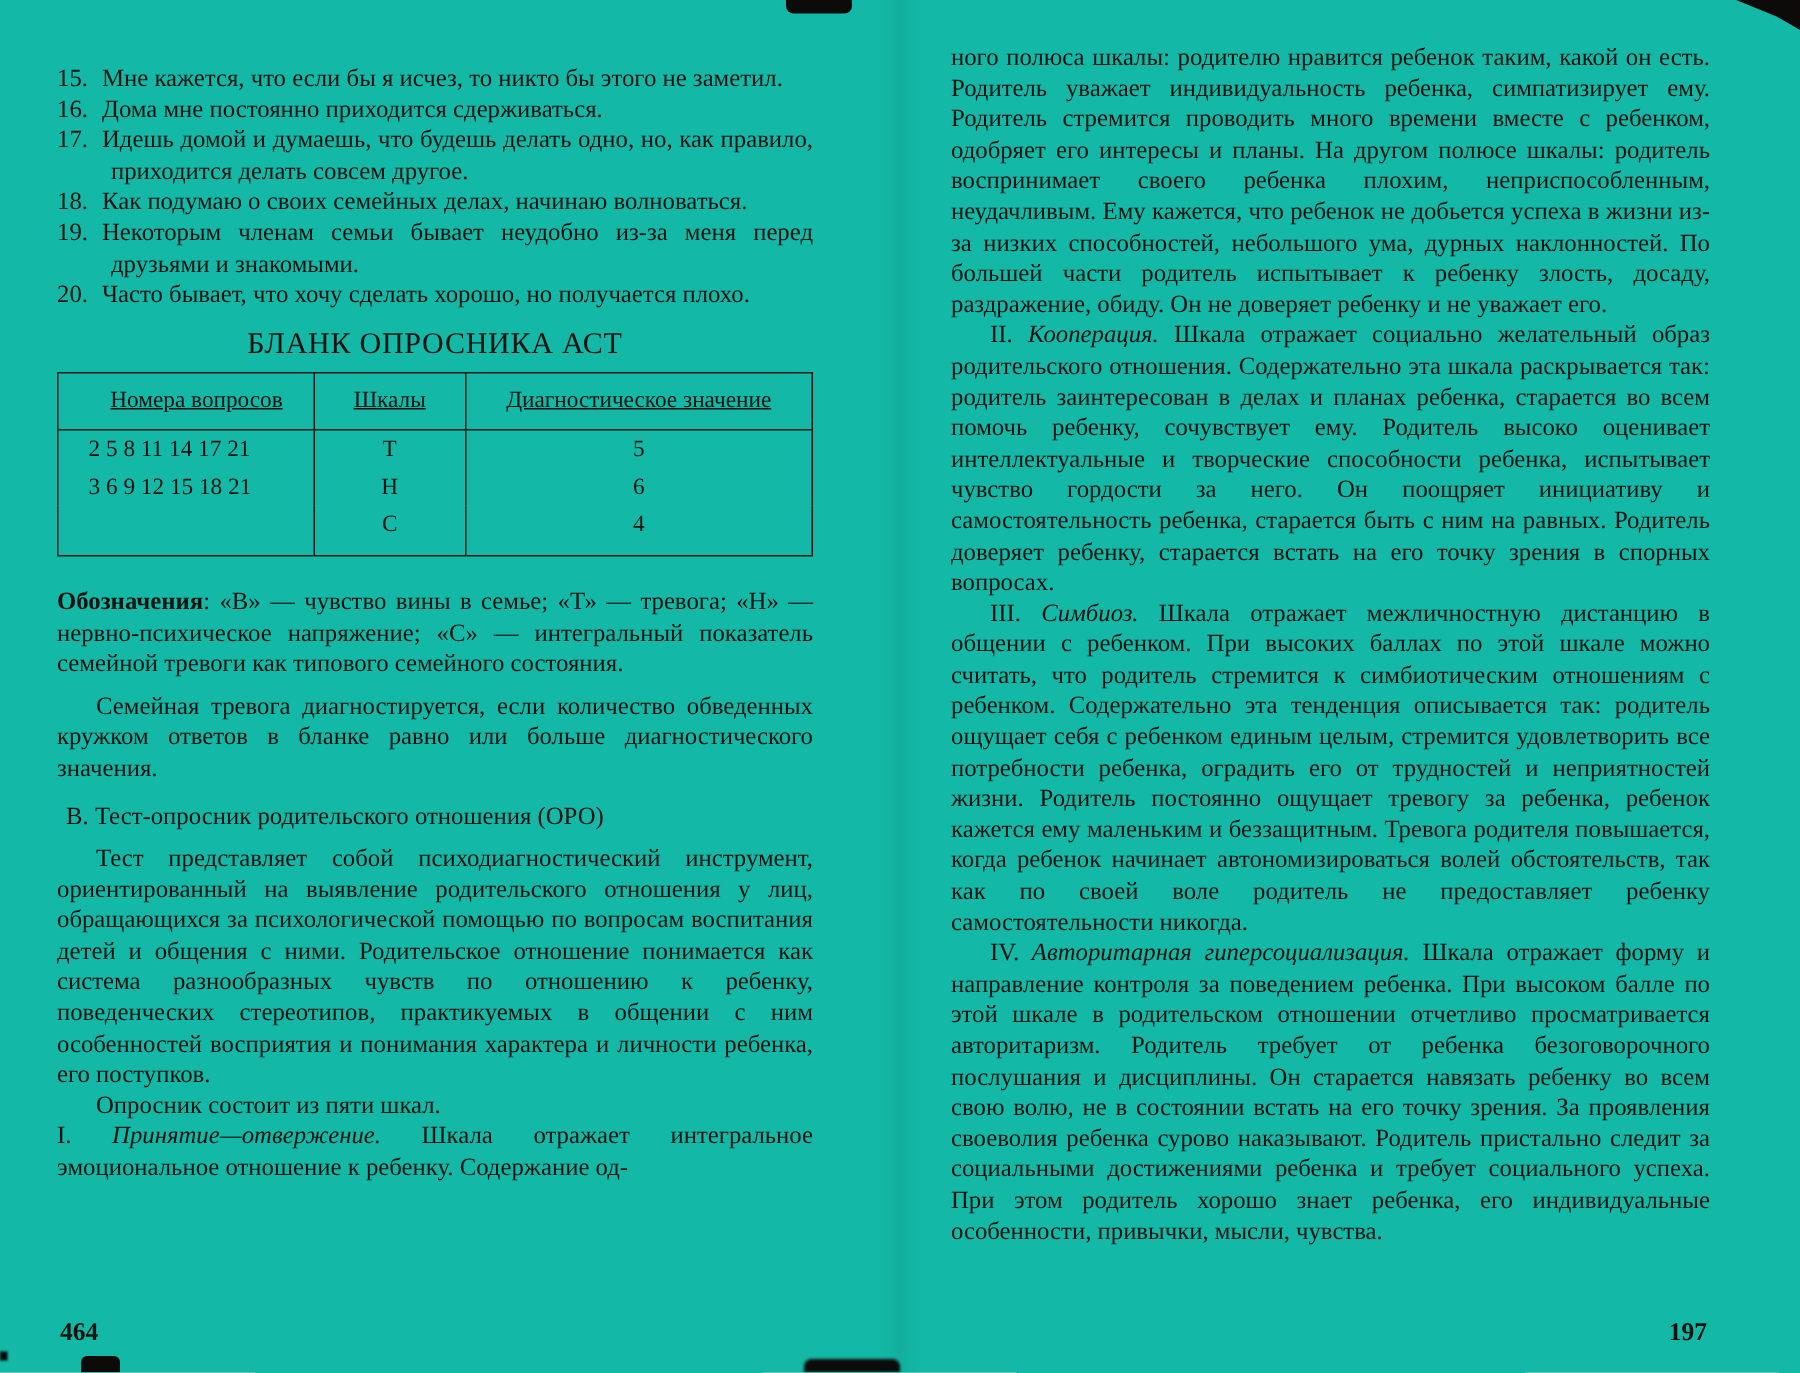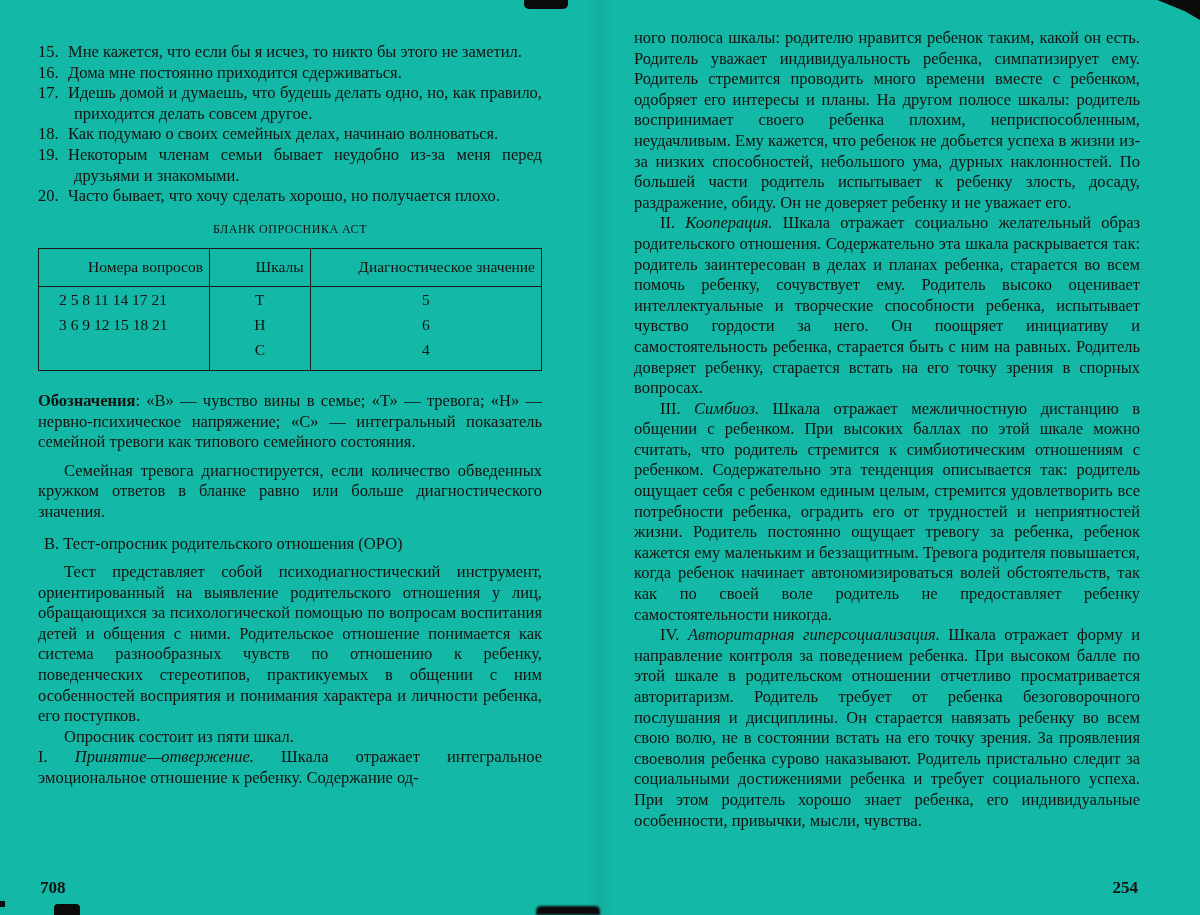--- a/index.html
+++ b/index.html
@@ -35,36 +35,37 @@
 
   .body-text { font-size: 16.5px; line-height: 20.6px; text-align: justify; }
 
   
   .list-item { padding-left: 36px; text-indent: -36px; text-align: justify; }
   .li-num { display: inline-block; width: 30px; text-indent: 0; }
 
   .table-title {
     text-align: center;
     margin: 12px 0 9px;
-    font-size: 12px;
+    font-size: 20px;
     letter-spacing: 0.5px;
   }
 
   .ast-table {
     border-collapse: collapse;
     border: 1.6px solid #1d1a17;
     margin: 0 auto;
     width: 100%;
     font-size: 15.5px;
   }
   .ast-table th {
     border: 1.6px solid #1d1a17;
     font-weight: normal;
     padding: 8px 6px;
-    text-align: right;
+    text-align: center;
+    text-decoration: underline;
   }
   .ast-table td {
     border-left: 1.6px solid #1d1a17;
     border-right: 1.6px solid #1d1a17;
     padding: 2px 10px;
     line-height: 21px;
   }
   .ast-table tr.first-row td { padding-top: 9px; }
   .ast-table tr.last-row td  { padding-bottom: 10px; }
   .col-nums  { width: 34%; text-align: left; padding-left: 20px !important; }
@@ -196,29 +197,29 @@
 
     <h3 class="heading-oro body-text">В. Тест-опросник родительского отношения (ОРО)</h3>
 
     <p class="par indent">Тест представляет собой психодиагностический инструмент, ориентированный на выявление родительского отношения у лиц, обращающихся за психологической помощью по вопросам воспитания детей и общения с ними. Родительское отношение понимается как система разнообразных чувств по отношению к ребенку, поведенческих стереотипов, практикуемых в общении с ним особенностей восприятия и понимания характера и личности ребенка, его поступков.</p>
 
 
     <p class="par indent">Опросник состоит из пяти шкал.</p>
 
     <p class="par"><span>I.</span> <span class="ital">Принятие—отвержение.</span> <span>Шкала отражает интегральное эмоциональное отношение к ребенку. Содержание од-</span></p>
 
-    <div class="page-number page-number-left">708</div>
+    <div class="page-number page-number-left">464</div>
   </div>
 
   <div class="page page-right body-text">
 
     <p class="par">ного полюса шкалы: родителю нравится ребенок таким, какой он есть. Родитель уважает индивидуальность ребенка, симпатизирует ему. Родитель стремится проводить много времени вместе с ребенком, одобряет его интересы и планы. На другом полюсе шкалы: родитель воспринимает своего ребенка плохим, неприспособленным, неудачливым. Ему кажется, что ребенок не добьется успеха в жизни из-за низких способностей, небольшого ума, дурных наклонностей. По большей части родитель испытывает к ребенку злость, досаду, раздражение, обиду. Он не доверяет ребенку и не уважает его.</p>
 
     <p class="par indent"><span>II.</span> <span class="ital">Кооперация.</span> <span>Шкала отражает социально желательный образ родительского отношения. Содержательно эта шкала раскрывается так: родитель заинтересован в делах и планах ребенка, старается во всем помочь ребенку, сочувствует ему. Родитель высоко оценивает интеллектуальные и творческие способности ребенка, испытывает чувство гордости за него. Он поощряет инициативу и самостоятельность ребенка, старается быть с ним на равных. Родитель доверяет ребенку, старается встать на его точку зрения в спорных вопросах.</span></p>
 
     <p class="par indent"><span>III.</span> <span class="ital">Симбиоз.</span> <span>Шкала отражает межличностную дистанцию в общении с ребенком. При высоких баллах по этой шкале можно считать, что родитель стремится к симбиотическим отношениям с ребенком. Содержательно эта тенденция описывается так: родитель ощущает себя с ребенком единым целым, стремится удовлетворить все потребности ребенка, оградить его от трудностей и неприятностей жизни. Родитель постоянно ощущает тревогу за ребенка, ребенок кажется ему маленьким и беззащитным. Тревога родителя повышается, когда ребенок начинает автономизироваться волей обстоятельств, так как по своей воле родитель не предоставляет ребенку самостоятельности никогда.</span></p>
 
     <p class="par indent"><span>IV.</span> <span class="ital">Авторитарная гиперсоциализация.</span> <span>Шкала отражает форму и направление контроля за поведением ребенка. При высоком балле по этой шкале в родительском отношении отчетливо просматривается авторитаризм. Родитель требует от ребенка безоговорочного послушания и дисциплины. Он старается навязать ребенку во всем свою волю, не в состоянии встать на его точку зрения. За проявления своеволия ребенка сурово наказывают. Родитель пристально следит за социальными достижениями ребенка и требует социального успеха. При этом родитель хорошо знает ребенка, его индивидуальные особенности, привычки, мысли, чувства.</span></p>
 
-    <div class="page-number page-number-right">254</div>
+    <div class="page-number page-number-right">197</div>
   </div>
 
 </div>
 
 </body></html>

